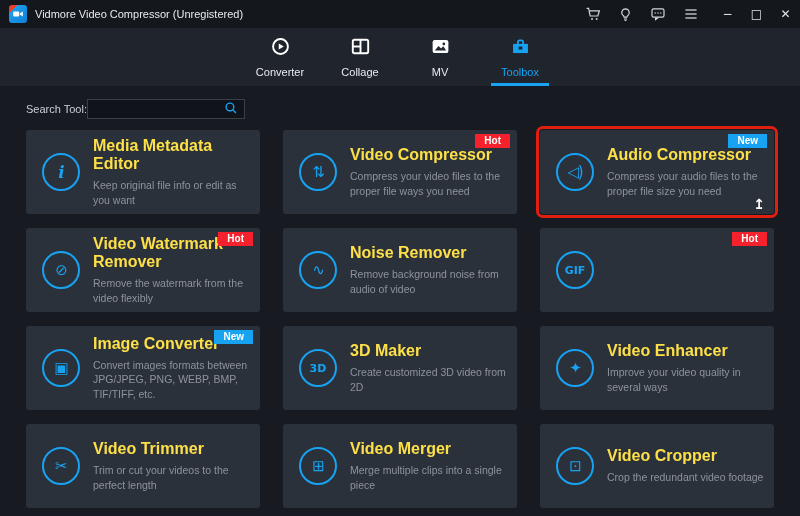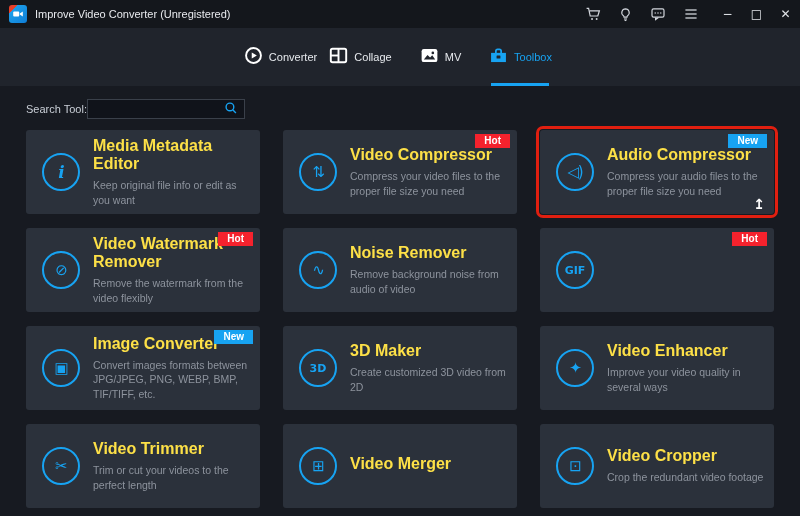--- a/index.html
+++ b/index.html
@@ -14,21 +14,21 @@
   .win-title { font-size:11px; color:#e8eaee; }
   .tb-spacer { flex:1; }
   .tb-icons { display:flex; align-items:center; gap:17px; margin-right:14px; }
   .tb-icons svg { display:block; }
   .win-controls { display:flex; align-items:stretch; height:28px; }
   .win-btn { width:29px; display:flex; align-items:center; justify-content:center;
     color:#e3e6ea; font-size:12px; cursor:default; font-family:"DejaVu Sans",sans-serif; }
 
   
   .tabbar { height:58px; background:#20242c; display:flex; justify-content:center; gap:22px; }
-  .tab { width:58px; display:flex; flex-direction:row; align-items:center; justify-content:center;
+  .tab { width:58px; display:flex; flex-direction:column; align-items:center; justify-content:center;
     gap:5px; position:relative; cursor:pointer; }
   .tab-label { font-size:11px; color:#e7eaee; }
   .tab.active .tab-label { color:#17a3f2; }
   .tab.active::after { content:""; position:absolute; bottom:0; left:0; right:0; height:3px; background:#17a3f2; }
 
   
   .search-row { display:flex; align-items:center; padding:13px 26px 11px; }
   .search-label { font-size:11px; color:#c9ced6; }
   .search-box { width:158px; height:20px; background:#10131a; border:1px solid #3a404a;
     display:flex; align-items:center; }
@@ -62,21 +62,21 @@
 </head>
 <body>
 
 <div class="titlebar">
   <div class="app-icon">
     <svg width="12" height="12" viewBox="0 0 20 20">
         <rect x="2" y="6" width="10" height="8" rx="1.5" fill="#fff"></rect>
         <path d="M13 9l5-3v8l-5-3z" fill="#fff"></path>
       </svg>
   </div>
-  <span class="win-title">Improve Video Converter (Unregistered)</span>
+  <span class="win-title">Vidmore Video Compressor (Unregistered)</span>
   <div class="tb-spacer"></div>
   <div class="tb-icons">
     <span>
       <svg width="16" height="16" viewBox="0 0 20 20" fill="none" stroke="#d2d6dc" stroke-width="1.5">
           <path d="M2 3h2.5l2 9.5h9.5l2-6.5H6"></path>
           <circle cx="8.8" cy="16.3" r="1.2" fill="#d2d6dc" stroke="none"></circle>
           <circle cx="14.6" cy="16.3" r="1.2" fill="#d2d6dc" stroke="none"></circle>
         </svg>
     </span>
     <span>
@@ -173,21 +173,21 @@
     <div class="tool-text">
       <div class="tool-title">Media Metadata Editor</div>
       <div class="tool-desc">Keep original file info or edit as you want</div>
     </div>
 
   </div>
     <div class="tool-card">
     <span class="tool-icon">⇅</span>
     <div class="tool-text">
       <div class="tool-title">Video Compressor</div>
-      <div class="tool-desc">Compress your video files to the proper file size you need</div>
+      <div class="tool-desc">Compress your video files to the proper file ways you need</div>
     </div>
     <span class="badge hot">Hot</span>
 
   </div>
     <div class="tool-card selected">
     <span class="tool-icon">◁)</span>
     <div class="tool-text">
       <div class="tool-title">Audio Compressor</div>
       <div class="tool-desc">Compress your audio files to the proper file size you need</div>
     </div>
@@ -246,20 +246,21 @@
     <div class="tool-text">
       <div class="tool-title">Video Trimmer</div>
       <div class="tool-desc">Trim or cut your videos to the perfect length</div>
     </div>
 
   </div>
     <div class="tool-card">
     <span class="tool-icon">⊞</span>
     <div class="tool-text">
       <div class="tool-title">Video Merger</div>
+      <div class="tool-desc">Merge multiple clips into a single piece</div>
     </div>
 
   </div>
     <div class="tool-card">
     <span class="tool-icon">⊡</span>
     <div class="tool-text">
       <div class="tool-title">Video Cropper</div>
       <div class="tool-desc">Crop the redundant video footage</div>
     </div>
 

